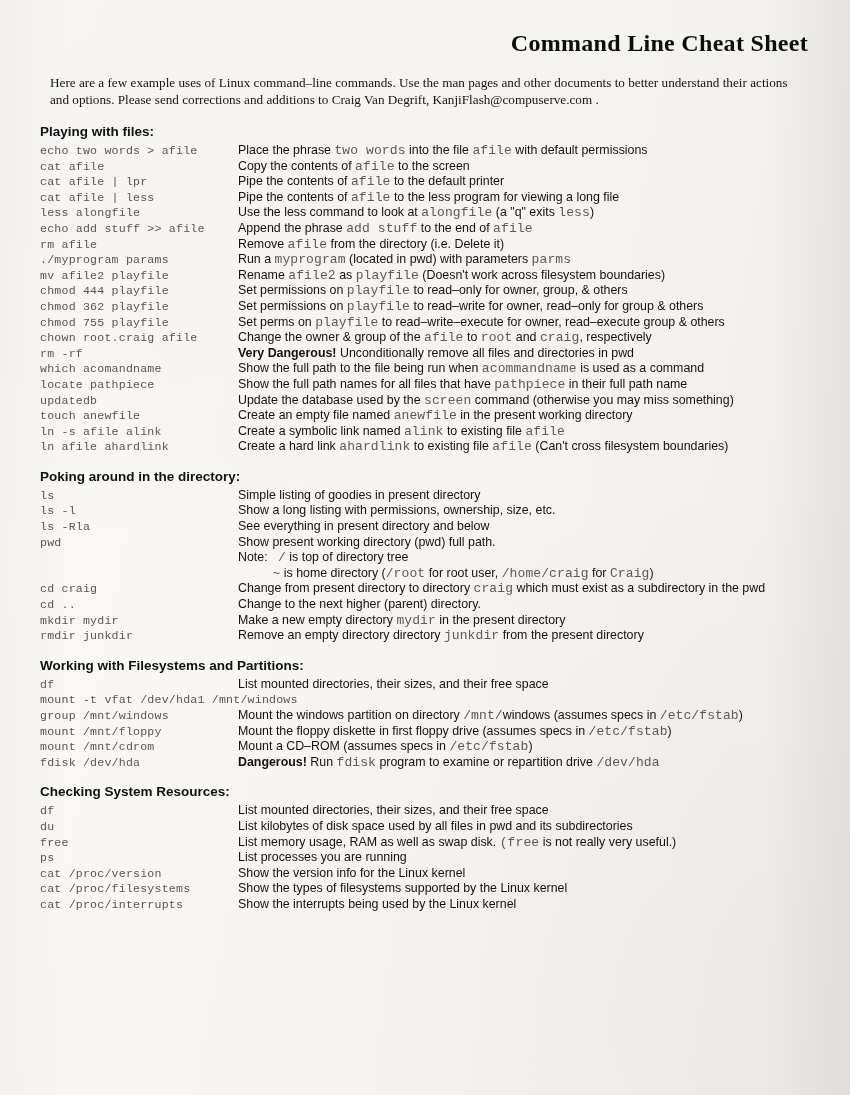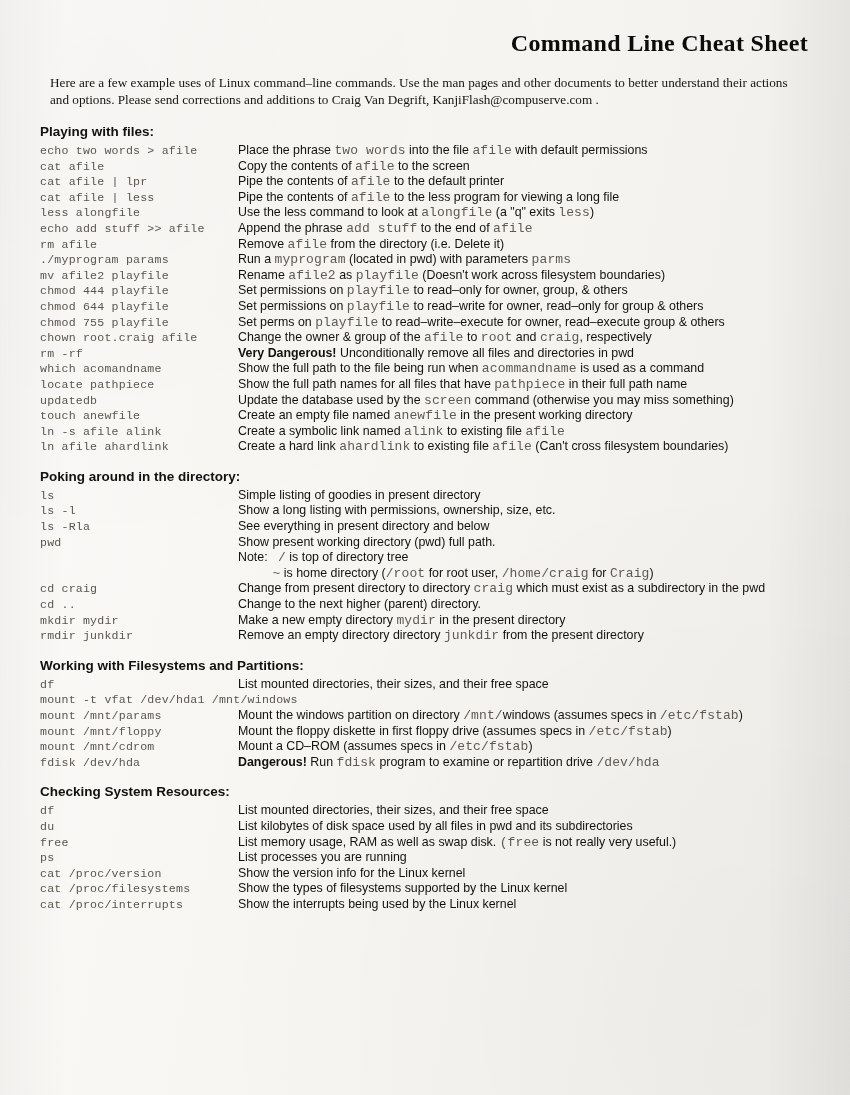--- a/index.html
+++ b/index.html
@@ -146,21 +146,21 @@
               </tr>
               <tr>
                 <td class="cmd">mv afile2 playfile</td>
                 <td class="desc">Rename <span class="mono">afile2</span> as <span class="mono">playfile</span> (Doesn't work across filesystem boundaries)</td>
               </tr>
               <tr>
                 <td class="cmd">chmod 444 playfile</td>
                 <td class="desc">Set permissions on <span class="mono">playfile</span> to read–only for owner, group, &amp; others</td>
               </tr>
               <tr>
-                <td class="cmd">chmod 644 playfile</td>
+                <td class="cmd">chmod 362 playfile</td>
                 <td class="desc">Set permissions on <span class="mono">playfile</span> to read–write for owner, read–only for group &amp; others</td>
               </tr>
               <tr>
                 <td class="cmd">chmod 755 playfile</td>
                 <td class="desc">Set perms on <span class="mono">playfile</span> to read–write–execute for owner, read–execute group &amp; others</td>
               </tr>
               <tr>
                 <td class="cmd">chown root.craig afile</td>
                 <td class="desc">Change the owner &amp; group of the <span class="mono">afile</span> to <span class="mono">root</span> and <span class="mono">craig</span>, respectively</td>
               </tr>
@@ -247,21 +247,21 @@
           <table class="rows">
             <tbody>
               <tr>
                 <td class="cmd">df</td>
                 <td class="desc">List mounted directories, their sizes, and their free space</td>
               </tr>
               <tr>
                 <td class="cmd" colspan="2">mount -t vfat /dev/hda1 /mnt/windows</td>
               </tr>
               <tr>
-                <td class="cmd">mount /mnt/params</td>
+                <td class="cmd">group /mnt/windows</td>
                 <td class="desc">Mount the windows partition on directory <span class="mono">/mnt/</span>windows (assumes specs in <span class="mono">/etc/fstab</span>)</td>
               </tr>
               <tr>
                 <td class="cmd">mount /mnt/floppy</td>
                 <td class="desc">Mount the floppy diskette in first floppy drive (assumes specs in <span class="mono">/etc/fstab</span>)</td>
               </tr>
               <tr>
                 <td class="cmd">mount /mnt/cdrom</td>
                 <td class="desc">Mount a CD–ROM (assumes specs in <span class="mono">/etc/fstab</span>)</td>
               </tr>

